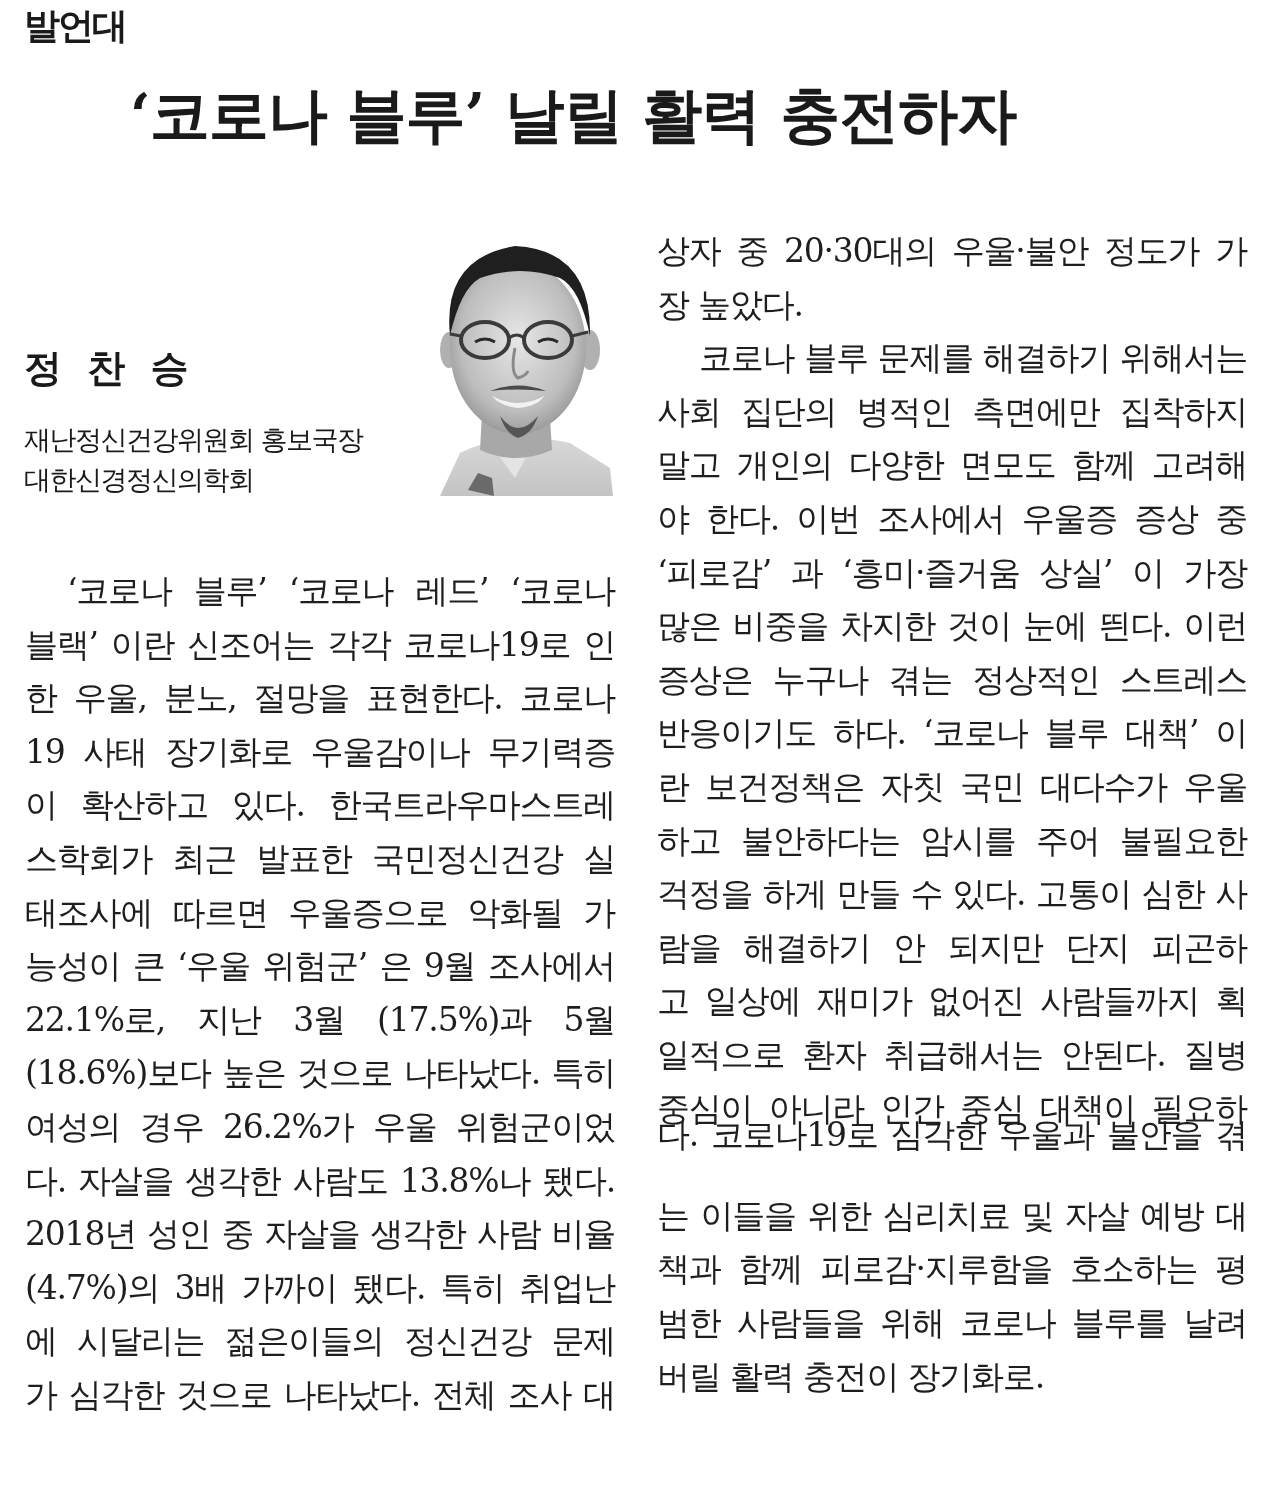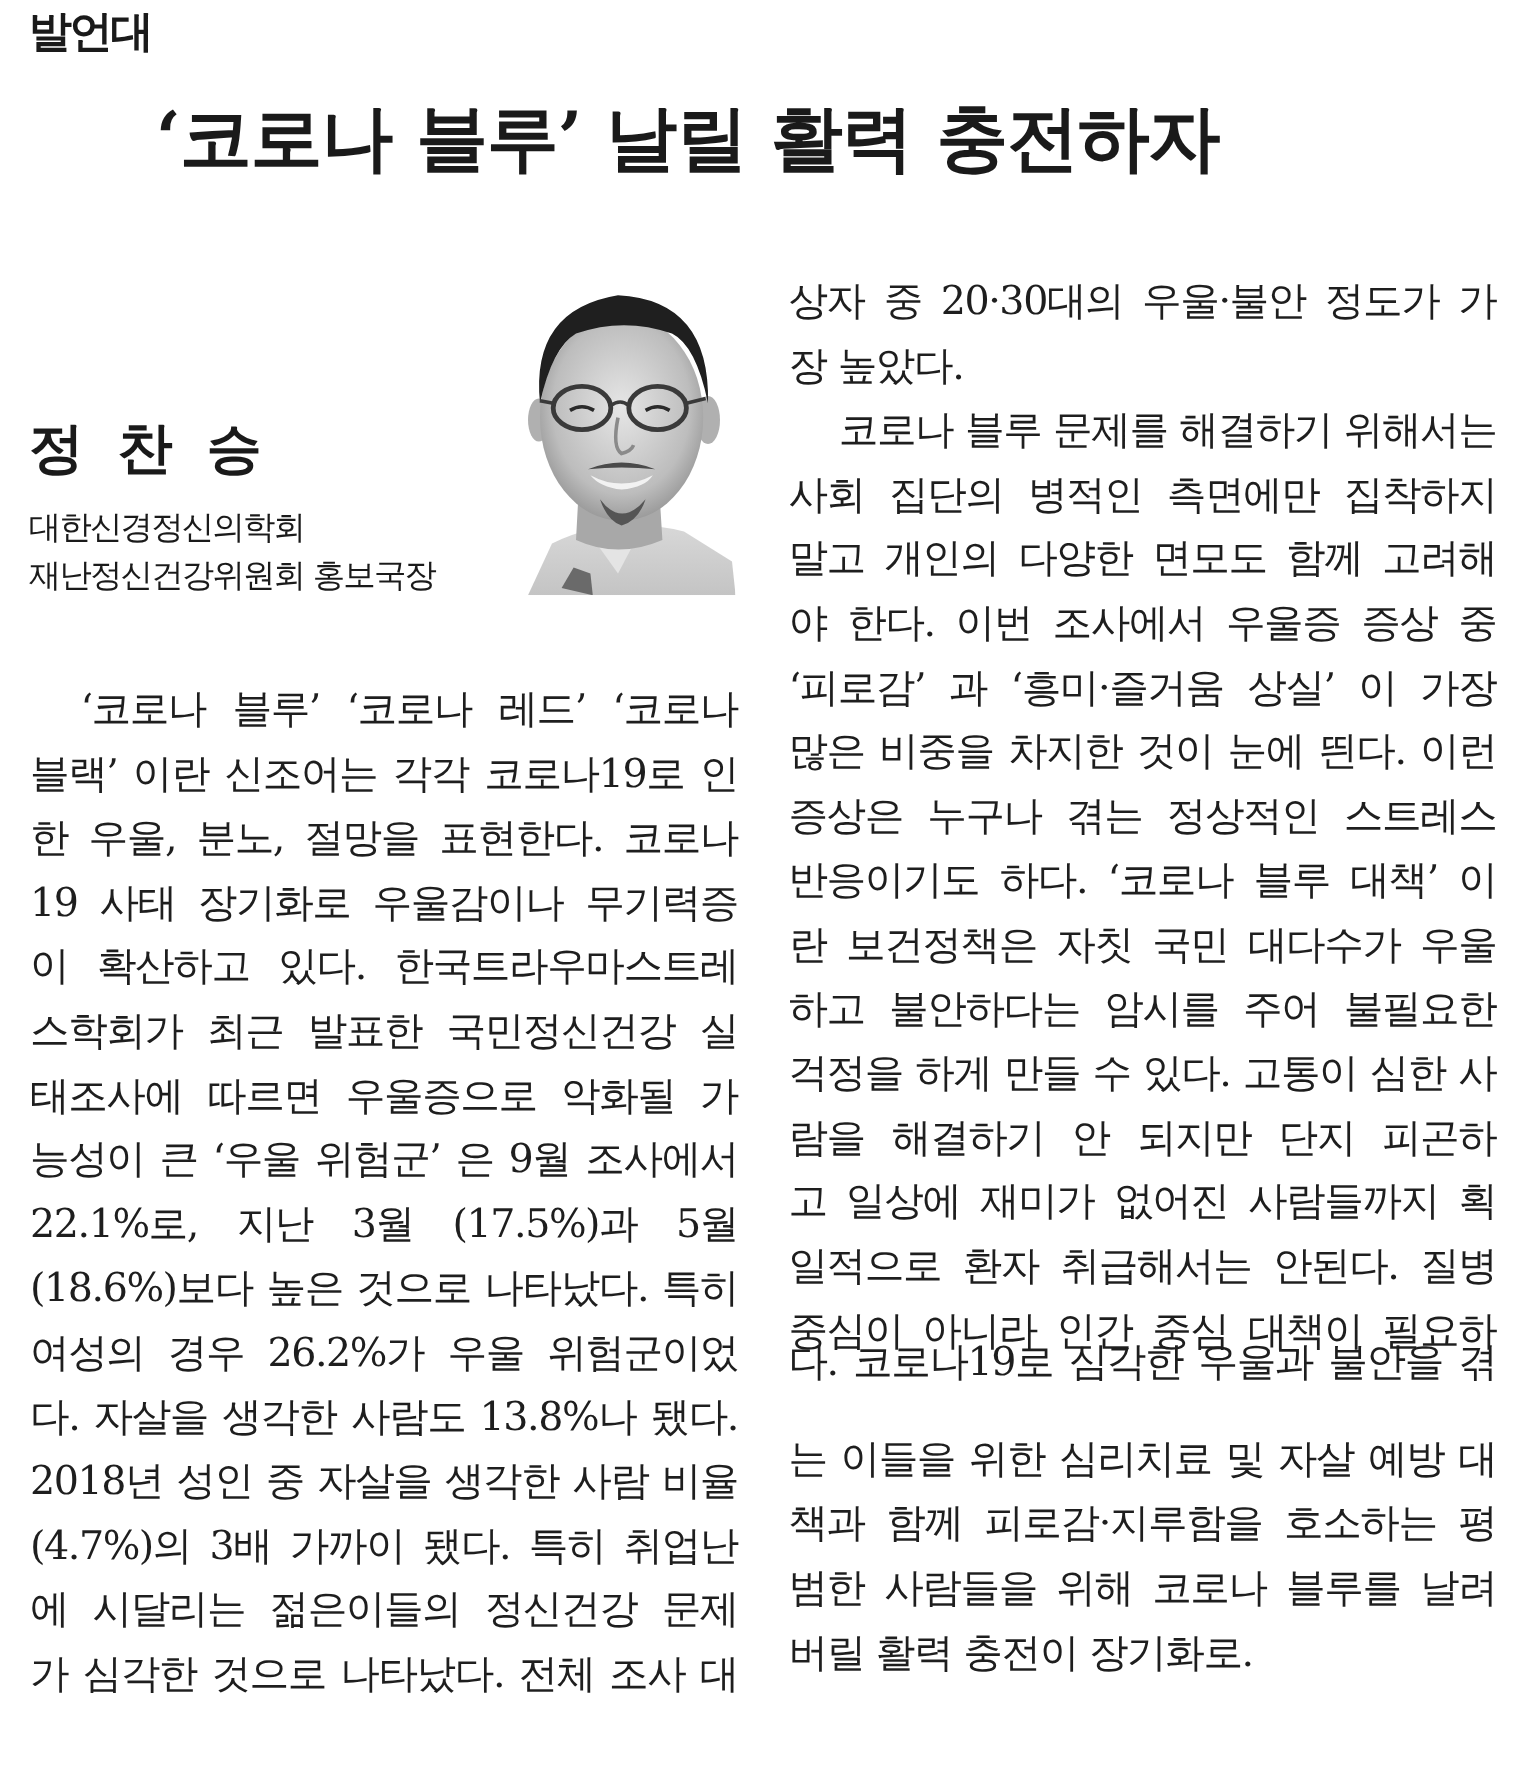--- a/index.html
+++ b/index.html
@@ -10,21 +10,21 @@
       font-size: 36px; letter-spacing: -2px; color: #1a1a1a; text-align: right;
     }
     .headline {
       position: absolute; left: 0; top: 76px; width: 1146px; text-align: center;
       font-family: "DejaVu Serif", serif; font-weight: bold;
       font-size: 60px; letter-spacing: -1px; color: #1a1a1a; white-space: nowrap;
     }
     .author-name {
       position: absolute; left: 24px; top: 343px;
       font-family: "DejaVu Serif", serif; font-weight: bold;
-      font-size: 46px; letter-spacing: 6px; color: #1a1a1a;
+      font-size: 38px; letter-spacing: 6px; color: #1a1a1a;
     }
     .author-aff {
       position: absolute; left: 24px; top: 420px;
       font-family: "DejaVu Sans", sans-serif; font-size: 27px; line-height: 40px;
       letter-spacing: -1.5px; color: #1a1a1a;
     }
     .author-aff div { white-space: nowrap; }
     .photo {
       position: absolute; left: 420px; top: 228px; width: 193px; height: 268px;
       overflow: hidden; background: #ffffff;
@@ -46,22 +46,22 @@
 </head>
 <body>
 
 <div class="section-label">발언대</div>
 
 <h1 class="headline" style="margin:0;">‘코로나 블루’ 날릴 활력 충전하자</h1>
 
 <div class="author-name">정 찬 승</div>
 
 <div class="author-aff">
+  <div>재난정신건강위원회 홍보국장</div>
   <div>대한신경정신의학회</div>
-  <div>재난정신건강위원회 홍보국장</div>
 </div>
 
 <div class="photo">
   <svg width="193" height="268" viewBox="0 0 193 268">
     <defs>
       <radialGradient id="skin" cx="50%" cy="45%" r="60%">
         <stop offset="0%" stop-color="#e6e6e6"></stop>
         <stop offset="70%" stop-color="#bdbdbd"></stop>
         <stop offset="100%" stop-color="#8e8e8e"></stop>
       </radialGradient>

